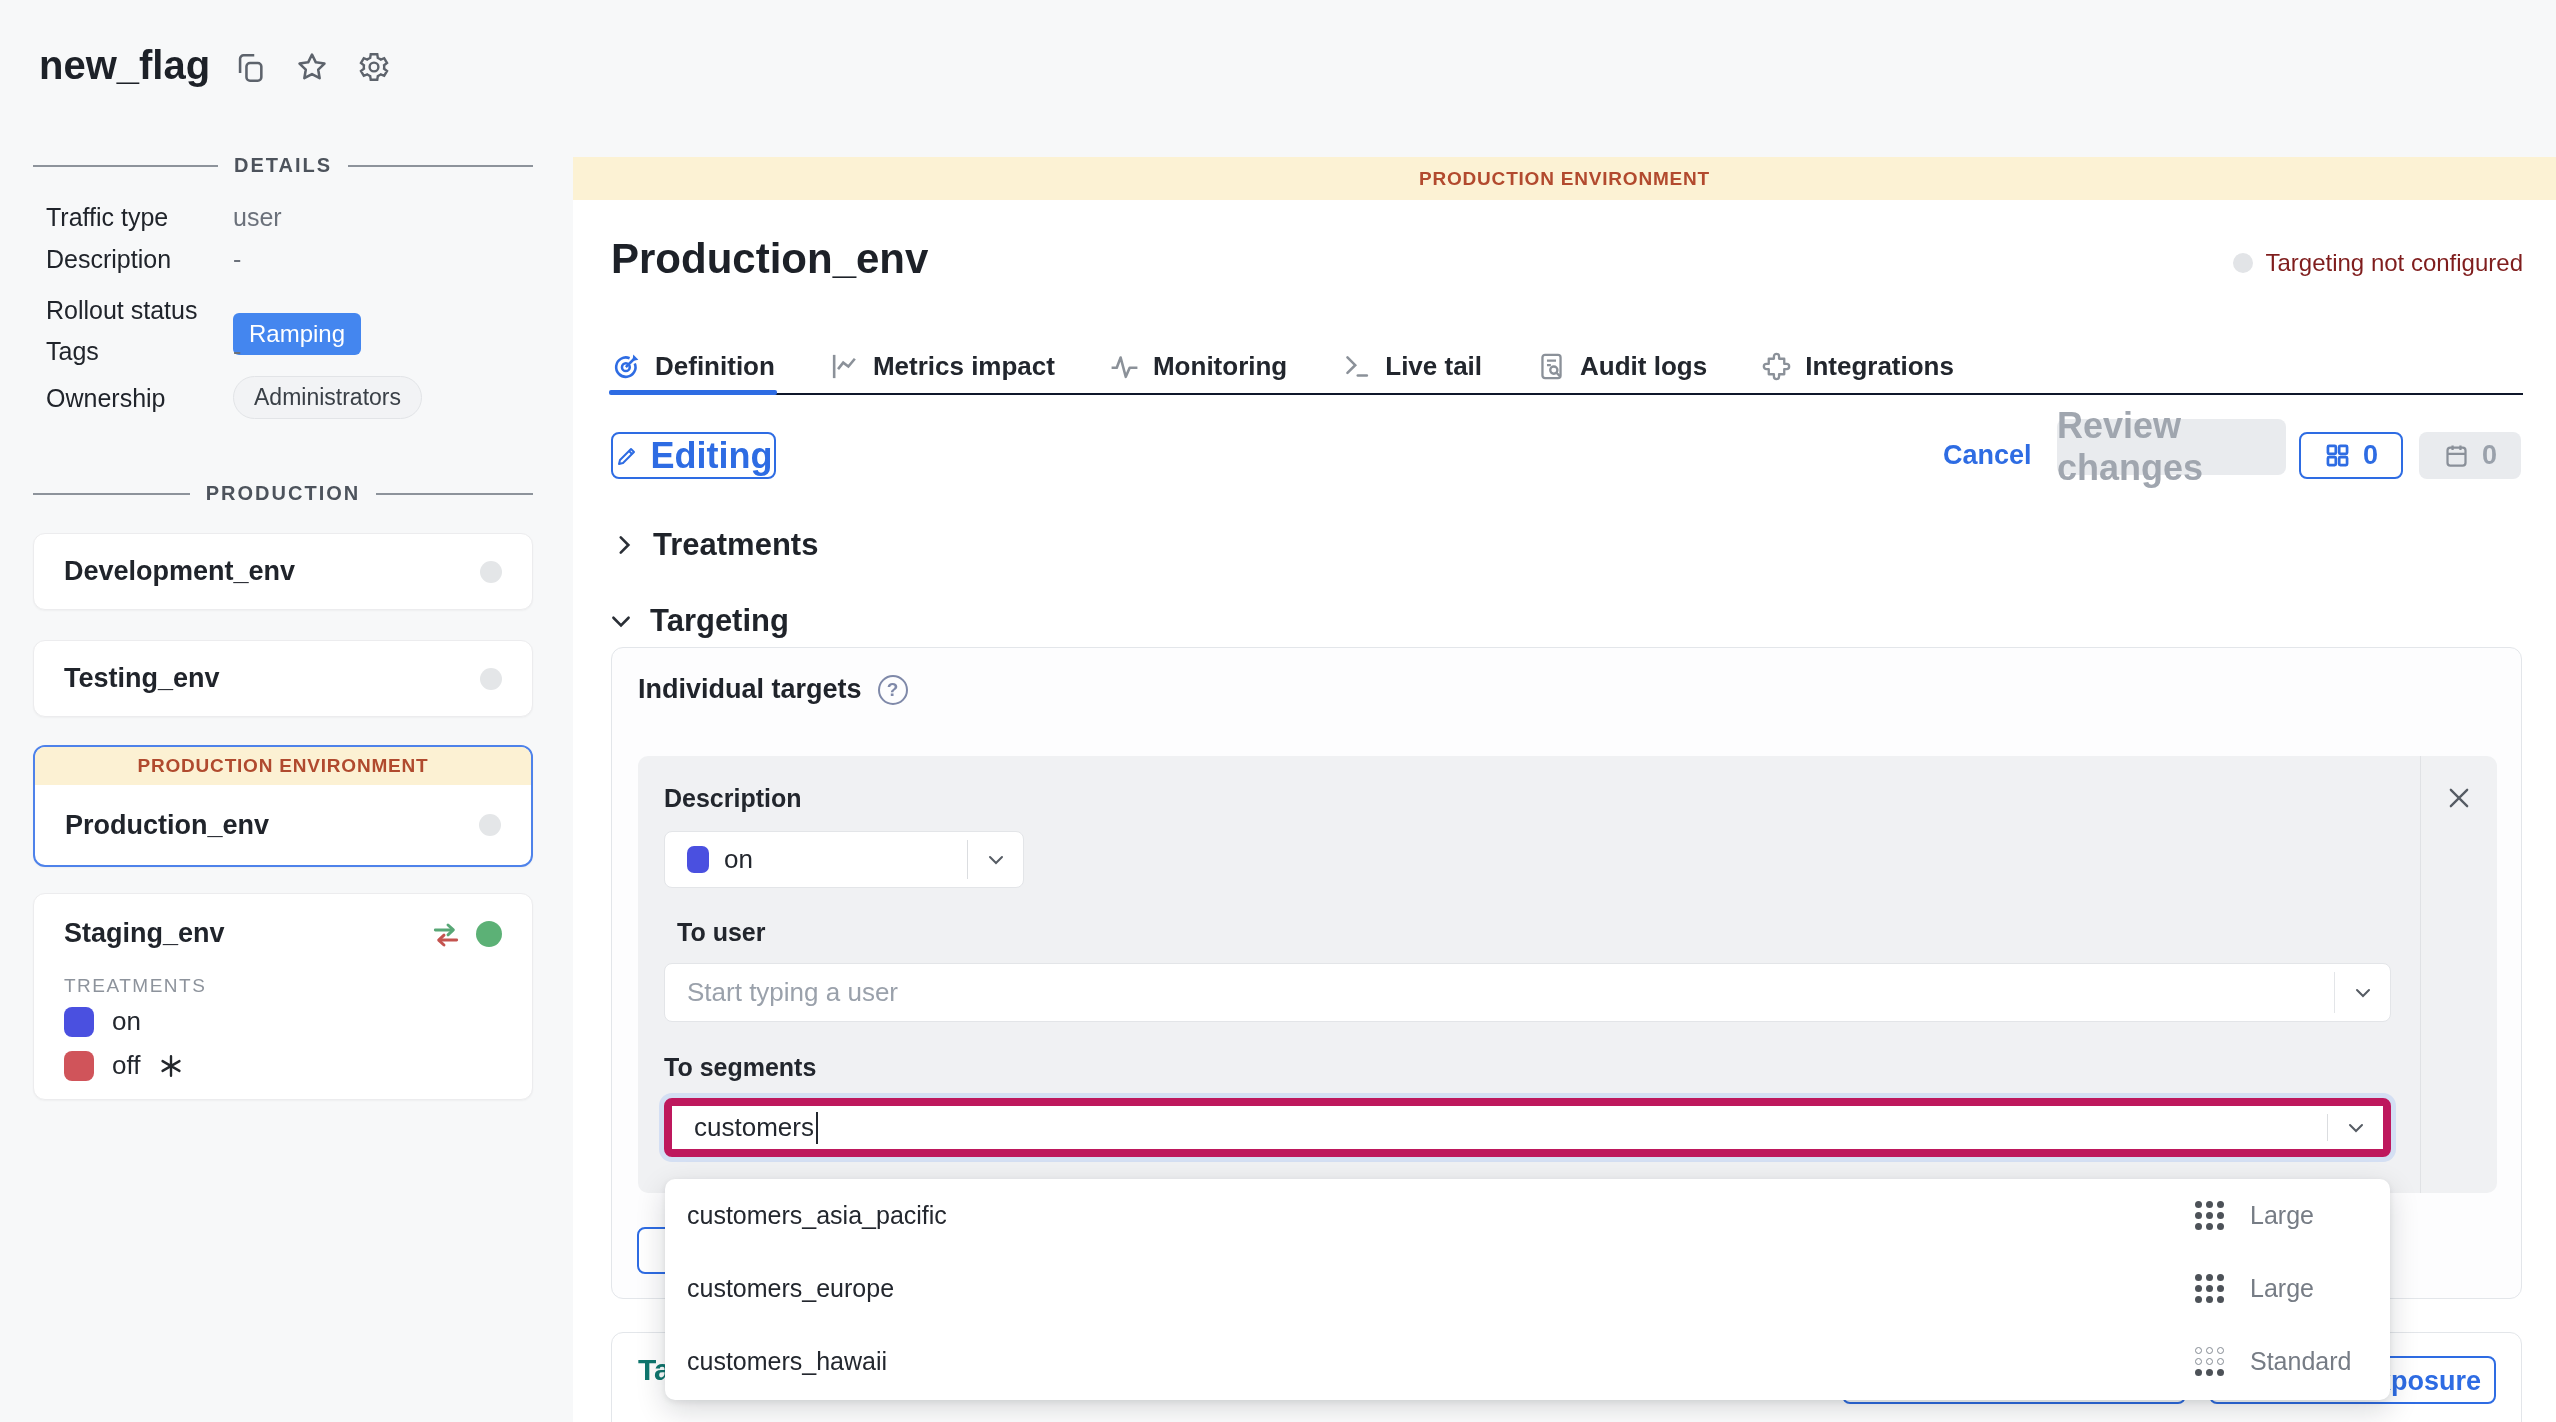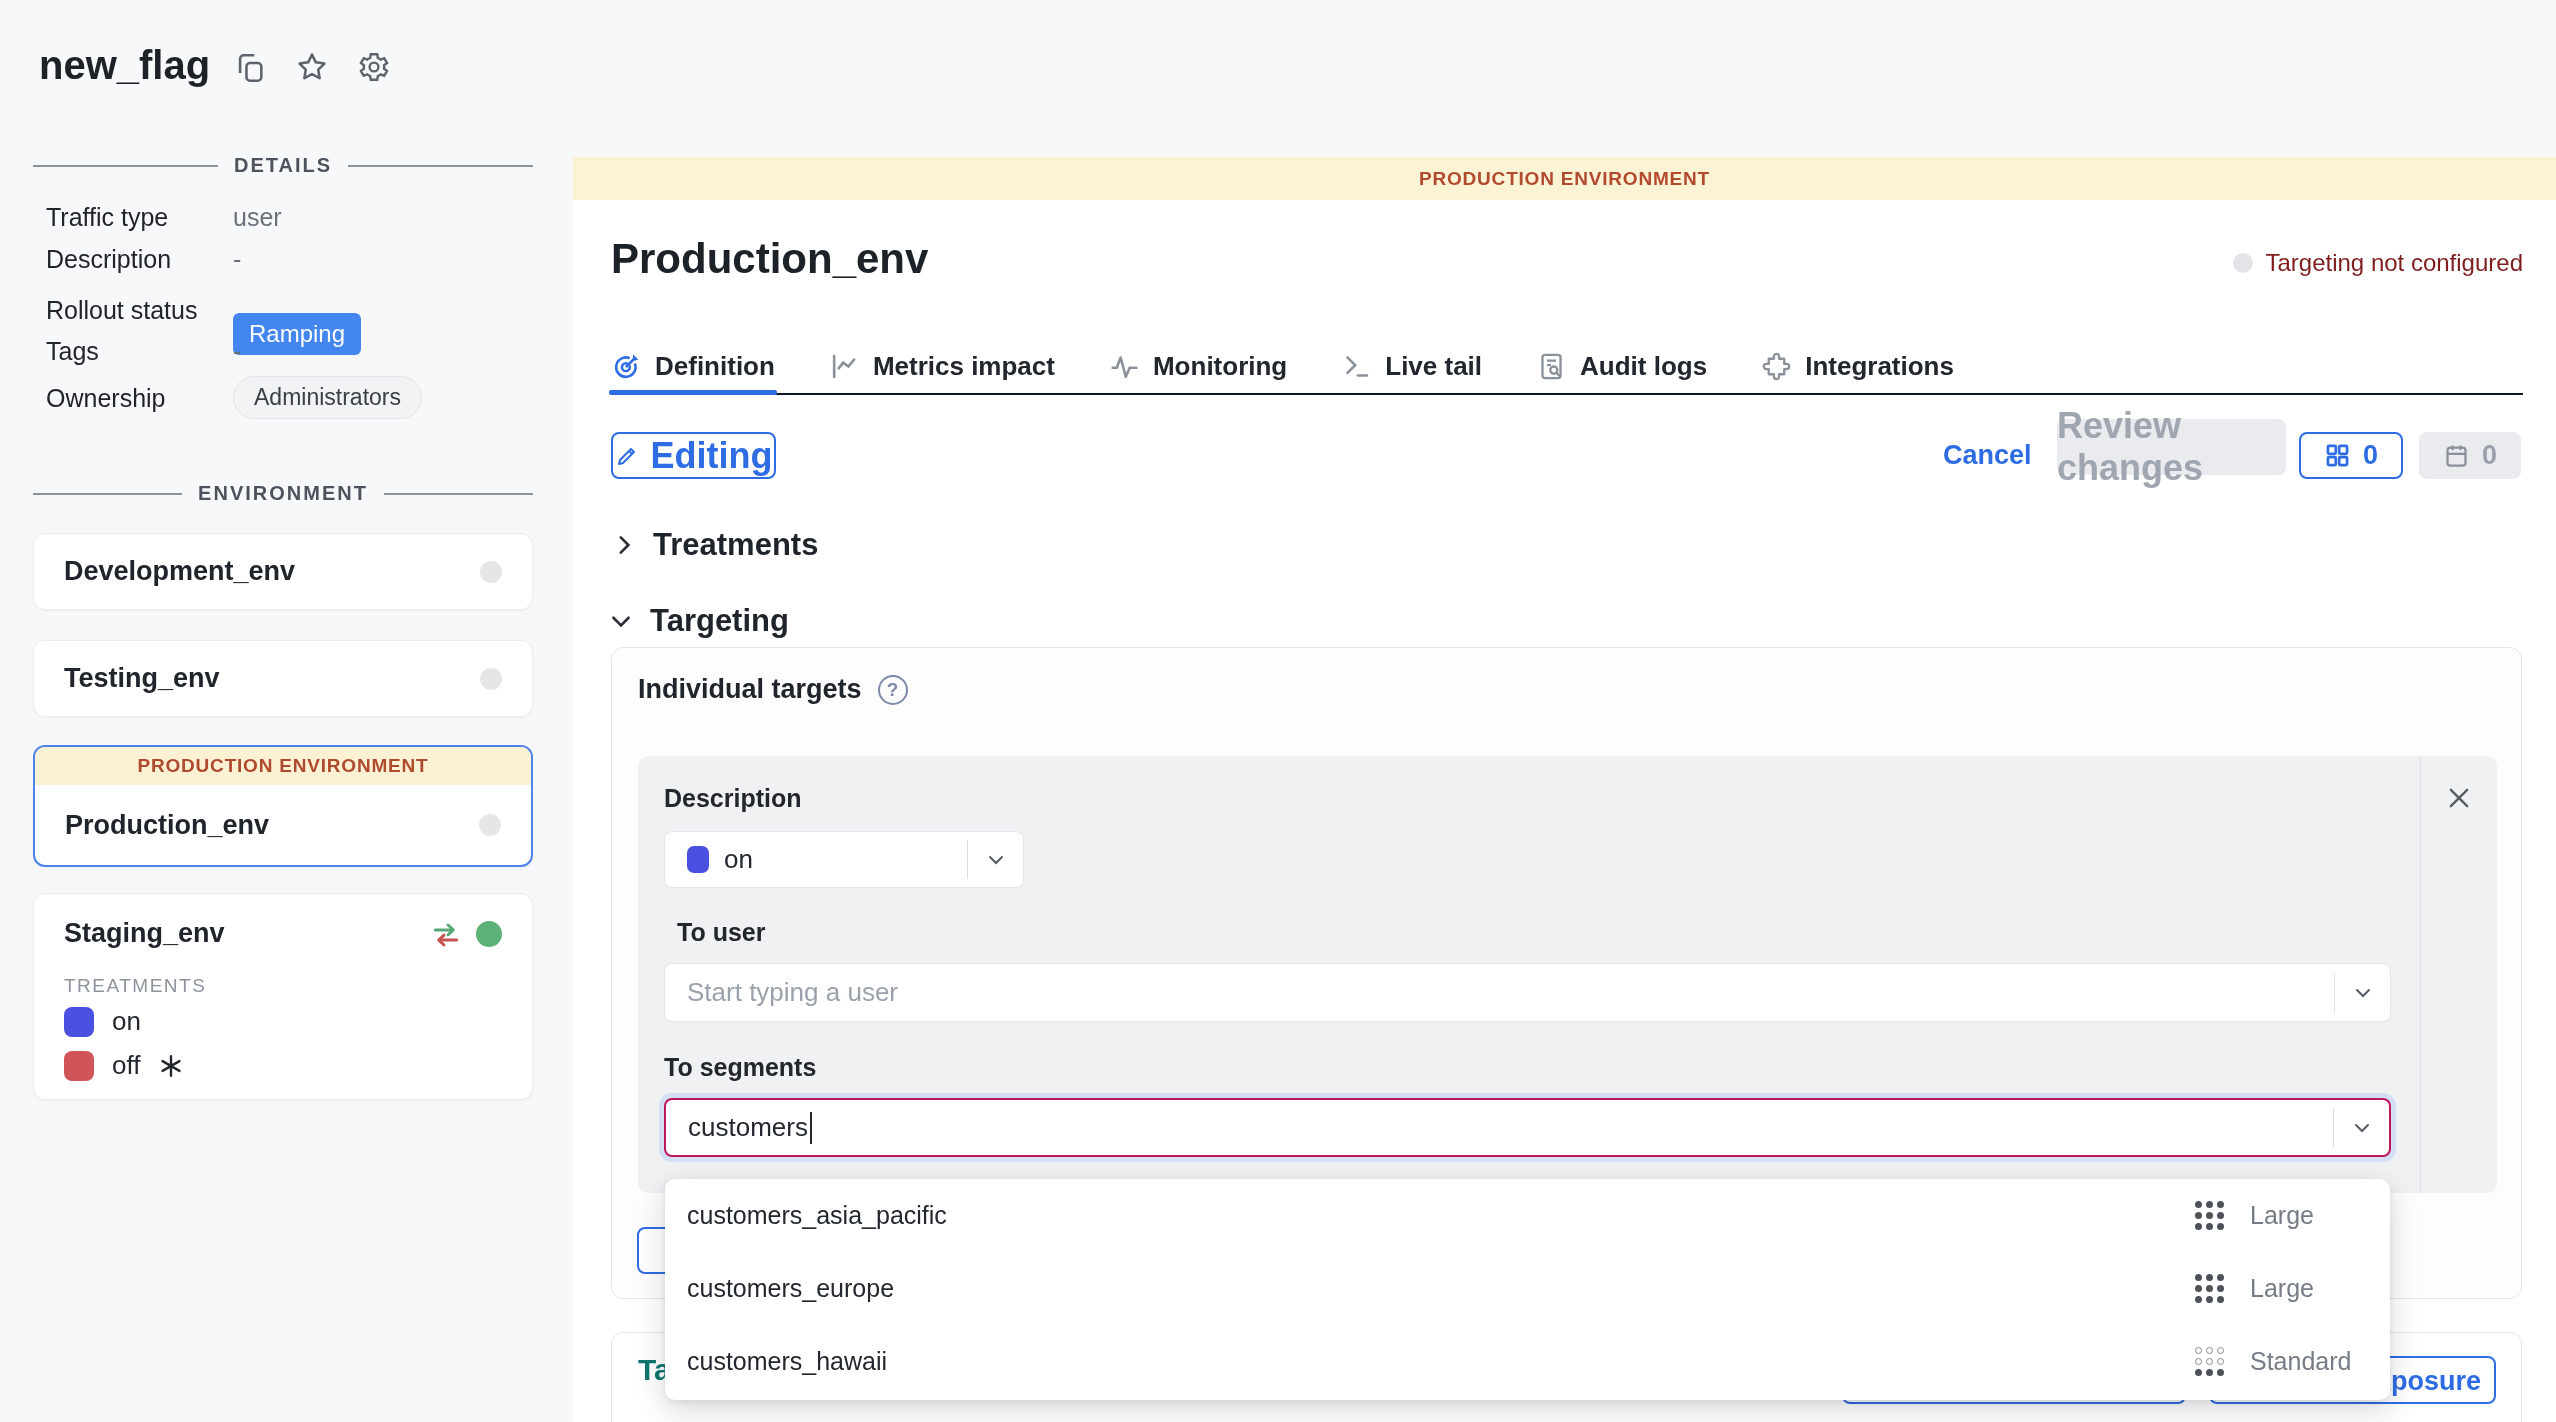--- a/index.html
+++ b/index.html
@@ -77,21 +77,21 @@
 
   .field-label { font-size:25px; font-weight:700; color:#22262d; }
   .select-box, .text-input { position:absolute; background:#fff; border:1px solid #e3e5e8; border-radius:8px;
                              display:flex; align-items:center; padding-left:22px; }
   .chev-zone { position:absolute; right:0; top:8px; bottom:8px; width:56px; display:flex; align-items:center;
                justify-content:center; border-left:1px solid #dbdde0; color:#565c64; }
   .chev-zone svg { width:24px; height:24px; }
   .placeholder { font-size:26px; color:#9aa1ab; }
   .input-value { font-size:26px; color:#23272e; }
   .caret-bar { width:2px; height:32px; background:#23272e; margin-left:2px; }
-  .focused { border:2px solid #be185d; box-shadow:0 0 0 5px rgba(66,133,244,.16); }
+  .focused { border:8px solid #be185d; box-shadow:0 0 0 5px rgba(66,133,244,.16); }
 
   .dropdown { position:absolute; left:665px; top:1179px; width:1725px; height:221px; background:#fff;
               border-radius:10px; box-shadow:0 10px 30px rgba(15,20,30,.16), 0 2px 6px rgba(15,20,30,.08); z-index:30; }
   .dd-item { height:73px; display:flex; align-items:center; padding:0 22px; cursor:pointer; }
   .dd-name { font-size:25px; color:#23272e; flex:1; }
   .dots { display:grid; grid-template-columns:repeat(3,7px); grid-auto-rows:7px; gap:4px; margin-right:26px; }
   .dots i { width:7px; height:7px; border-radius:50%; background:#4d5258; }
   .dots.hollow i:nth-child(-n+6) { background:transparent; border:1.5px solid #858b93; }
   .dd-size { font-size:25px; color:#767c85; width:118px; text-align:left; }
 
@@ -148,21 +148,21 @@
       <span class="detail-value abs" style="left:187px; top:0; width:290px;">-</span>
     </div>
     <div class="abs" style="top:173px;">
       <span class="detail-label" style="line-height:44px;">Ownership</span>
       <span class="pill abs" style="left:187px; top:0;">Administrators</span>
     </div>
   </div>
 
   <div class="abs divider" style="left:33px; top:482px;">
     <span class="line"></span>
-    <span class="divider-label">ENVIRONMENT</span>
+    <span class="divider-label">PRODUCTION</span>
     <span class="line"></span>
   </div>
 
   <div class="env-card" style="top:533px; height:77px;">
     <div class="env-row">
       <span class="env-name">Development_env</span>
       <span class="env-dot"></span>
     </div>
   </div>
 

